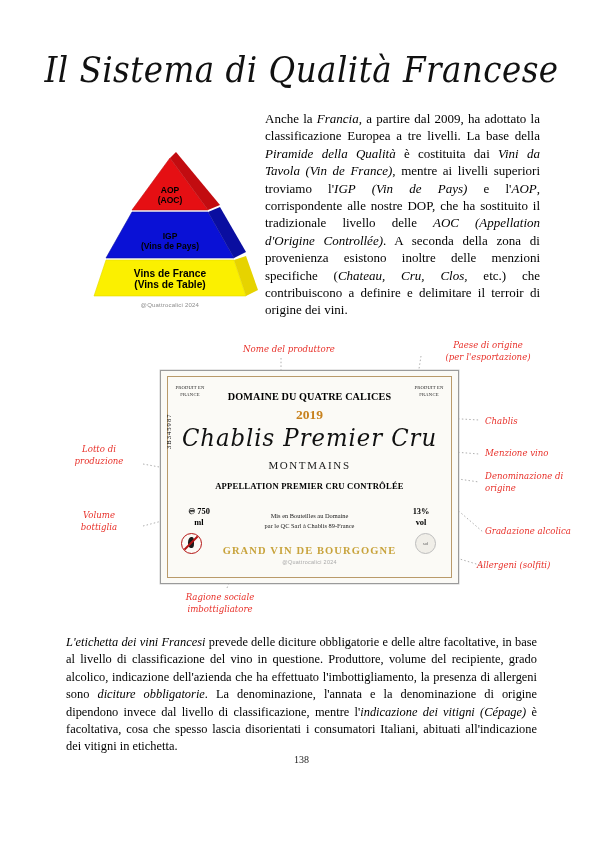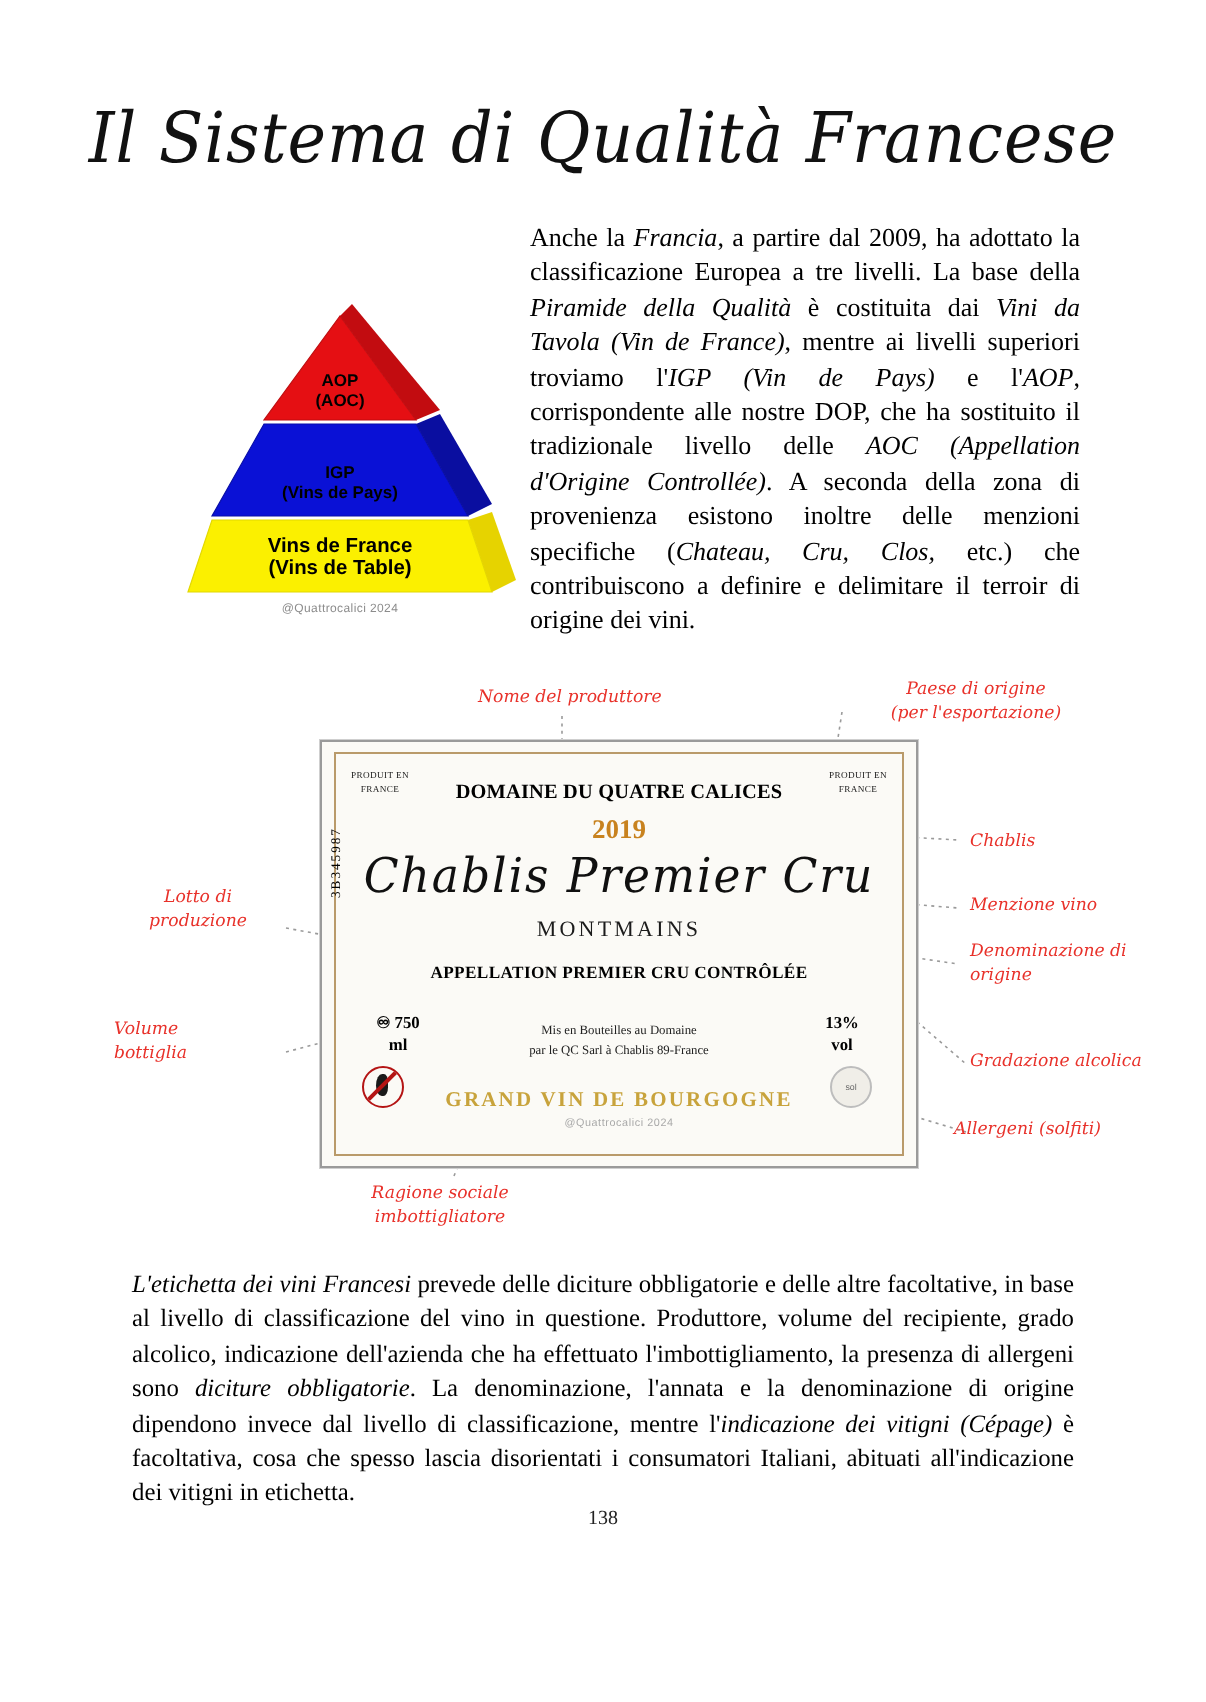--- a/index.html
+++ b/index.html
@@ -271,29 +271,29 @@
   .anno {
     position: absolute;
     font-family: "DejaVu Serif", serif;
     font-style: italic;
     font-size: 8.6px;
     line-height: 11.5px;
     color: #e8312a;
     white-space: pre-line;
   }
 
-  .anno-nome      { top: 8px;   left: 184px; width: 120px; }
+  .anno-nome      { top: 8px;   left: 174px; width: 120px; text-align: center; }
   .anno-paese     { top: 4px;   left: 368px; width: 130px; text-align: center; }
   .anno-annata    { top: 80px;  left: 430px; width: 70px; }
   .anno-menzione  { top: 112px; left: 430px; width: 90px; }
   .anno-denom     { top: 135px; left: 430px; width: 90px; }
   .anno-grad      { top: 190px; left: 430px; width: 100px; }
   .anno-allerg    { top: 224px; left: 422px; width: 100px; }
   .anno-lotto     { top: 108px; left: 2px;   width: 84px;  text-align: center; }
-  .anno-volume    { top: 174px; left: 2px;   width: 84px;  }
+  .anno-volume    { top: 174px; left: 2px;   width: 84px;  text-align: center; }
   .anno-ragione   { top: 256px; left: 100px; width: 130px; text-align: center; }
 
   .leaders { position: absolute; inset: 0; pointer-events: none; }
 
   
   .body-text {
     position: absolute;
     top: 634px;
     left: 66px;
     width: 471px;

